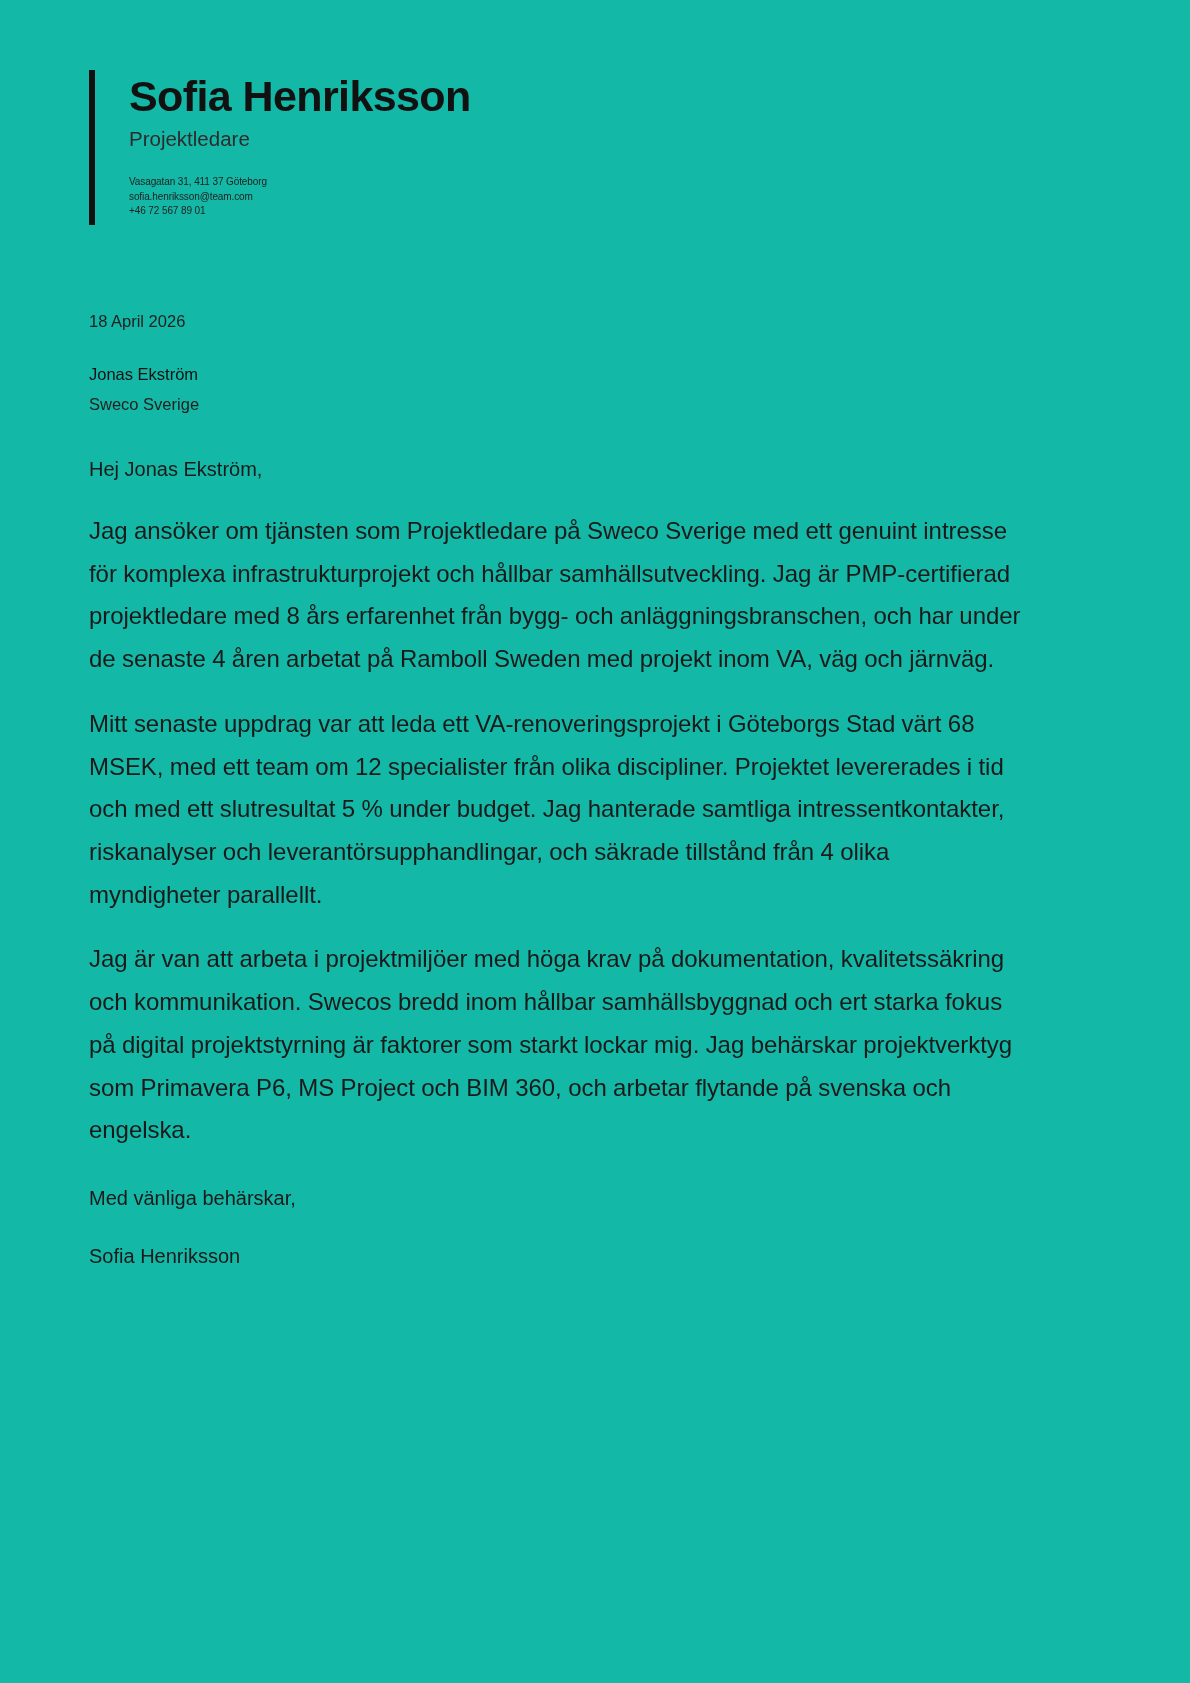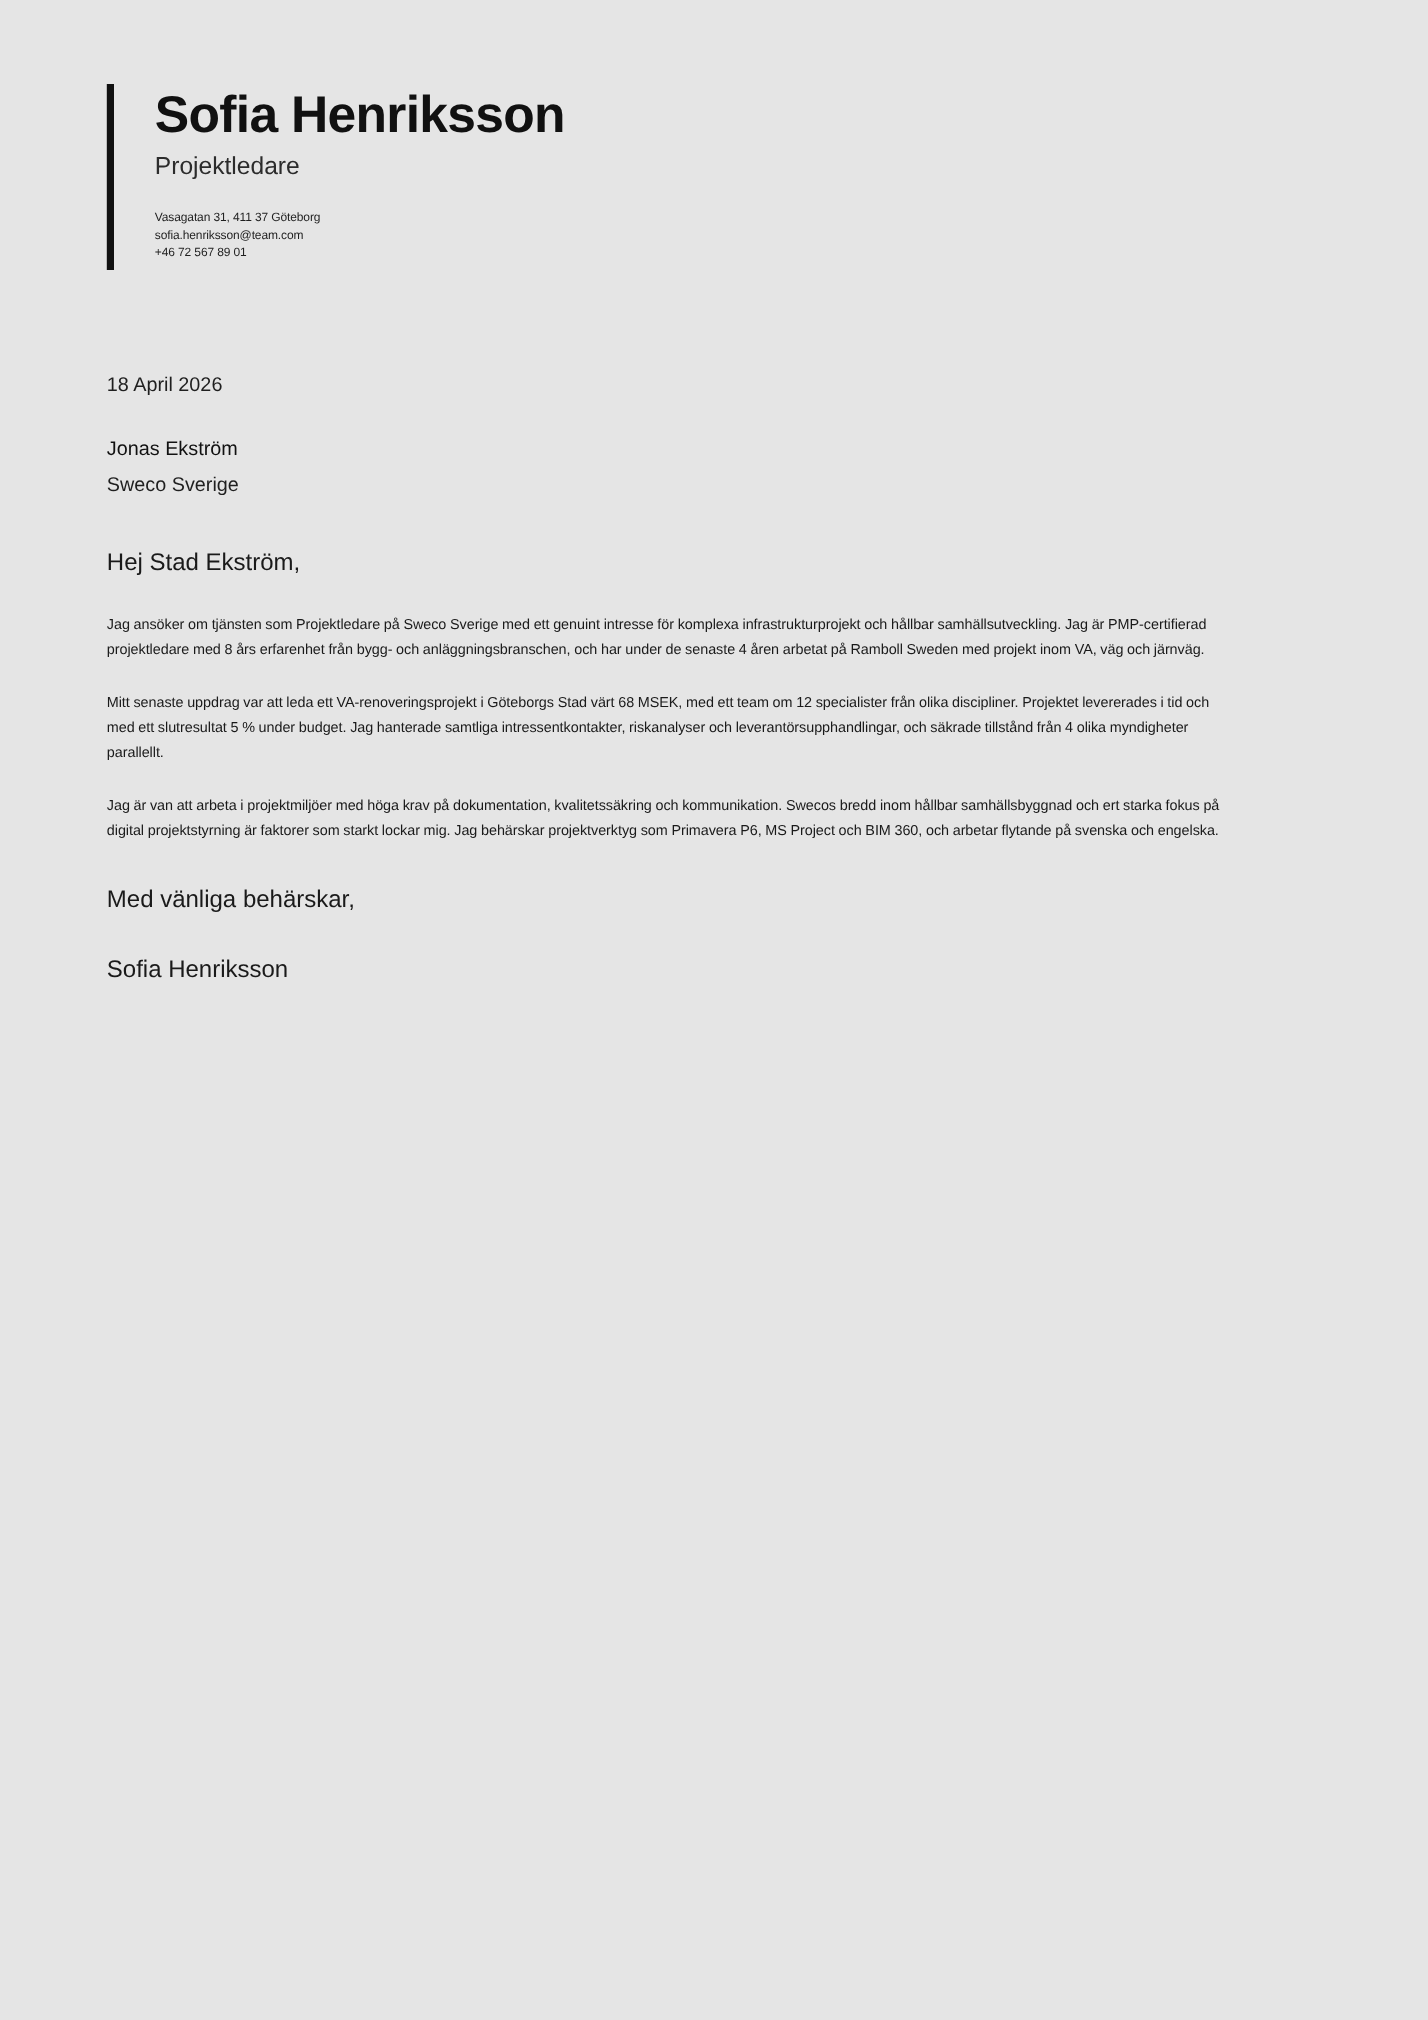--- a/index.html
+++ b/index.html
@@ -11,21 +11,21 @@
     width: 1190px;
     height: 1683px;
     font-family: "Liberation Sans", sans-serif;
     color: #1a1a1a;
     -webkit-font-smoothing: antialiased;
   }
   .page {
     position: relative;
     width: 1190px;
     height: 1683px;
-    background: #e5e5e5;
+    background: #14b8a6;
     box-sizing: border-box;
   }
 
   
   .header {
     position: absolute;
     left: 89px;
     top: 70px;
     width: 960px;
     display: flex;
@@ -101,21 +101,21 @@
     top: 455px;
     width: 935px;
   }
   .greeting {
     font-size: 20px;
     color: #1a1a1a;
     line-height: 1.45;
     margin: 0 0 26px 0;
   }
   .para {
-    font-size: 12px;
+    font-size: 24px;
     color: #1a1a1a;
     line-height: 1.78;
     margin: 0 0 22px 0;
     text-align: left;
     letter-spacing: -0.05px;
     word-spacing: -0.2px;
   }
   .closing {
     font-size: 20px;
     color: #1a1a1a;
@@ -145,21 +145,21 @@
     </div>
   </div>
 
   <div class="meta">
     <div class="date">18 April 2026</div>
     <div class="recipient-name">Jonas Ekström</div>
     <div class="recipient-company">Sweco Sverige</div>
   </div>
 
   <div class="body">
-    <p class="greeting">Hej Stad Ekström,</p>
+    <p class="greeting">Hej Jonas Ekström,</p>
     <p class="para">Jag ansöker om tjänsten som Projektledare på Sweco Sverige med ett genuint intresse för komplexa infrastrukturprojekt och hållbar samhällsutveckling. Jag är PMP-certifierad projektledare med 8 års erfarenhet från bygg- och anläggningsbranschen, och har under de senaste 4 åren arbetat på Ramboll Sweden med projekt inom VA, väg och järnväg.</p>
     <p class="para">Mitt senaste uppdrag var att leda ett VA-renoveringsprojekt i Göteborgs Stad värt 68 MSEK, med ett team om 12 specialister från olika discipliner. Projektet levererades i tid och med ett slutresultat 5 % under budget. Jag hanterade samtliga intressentkontakter, riskanalyser och leverantörsupphandlingar, och säkrade tillstånd från 4 olika myndigheter parallellt.</p>
     <p class="para">Jag är van att arbeta i projektmiljöer med höga krav på dokumentation, kvalitetssäkring och kommunikation. Swecos bredd inom hållbar samhällsbyggnad och ert starka fokus på digital projektstyrning är faktorer som starkt lockar mig. Jag behärskar projektverktyg som Primavera P6, MS Project och BIM 360, och arbetar flytande på svenska och engelska.</p>
     <p class="closing">Med vänliga behärskar,</p>
     <p class="signature">Sofia Henriksson</p>
   </div>
 
 </div>
 
 </body></html>

